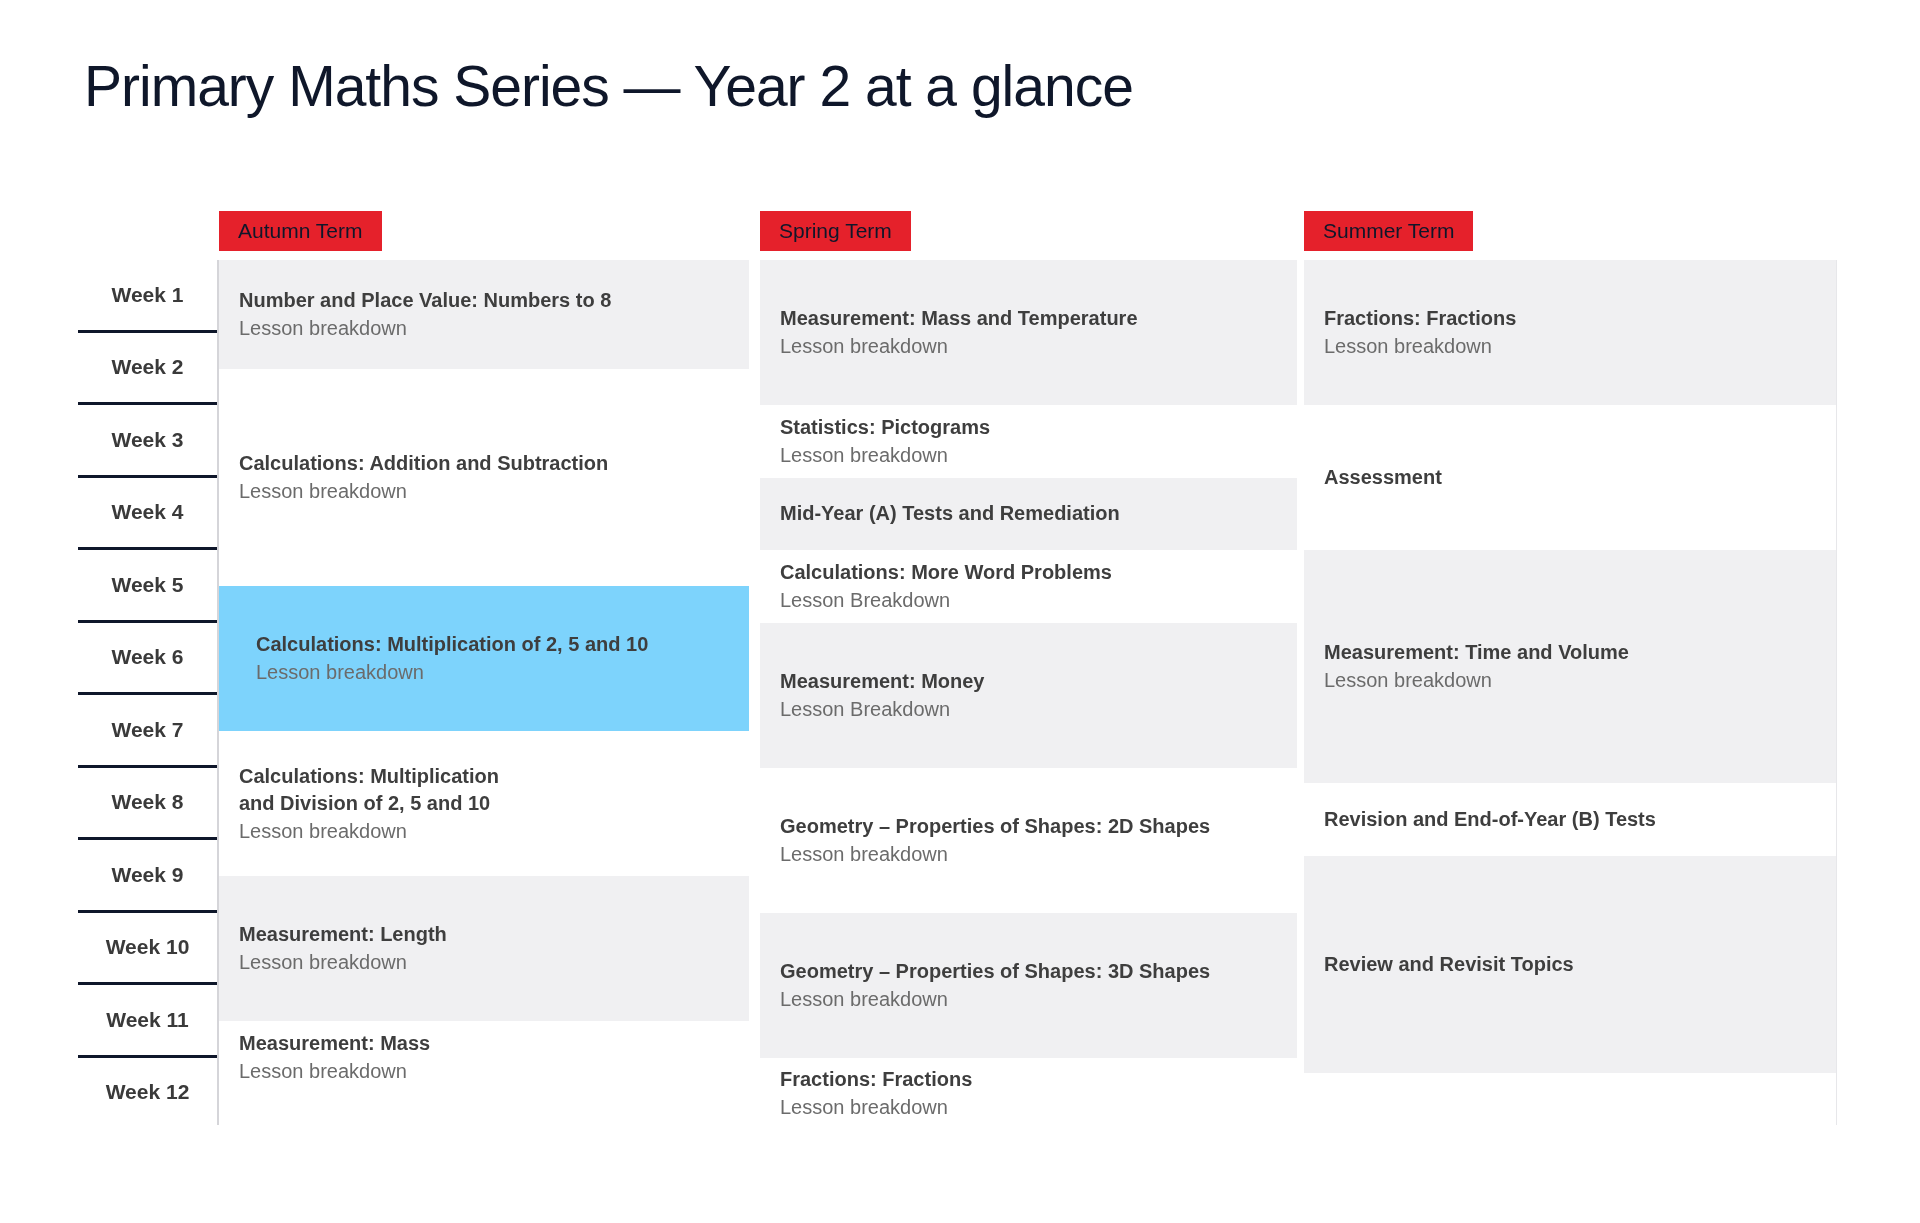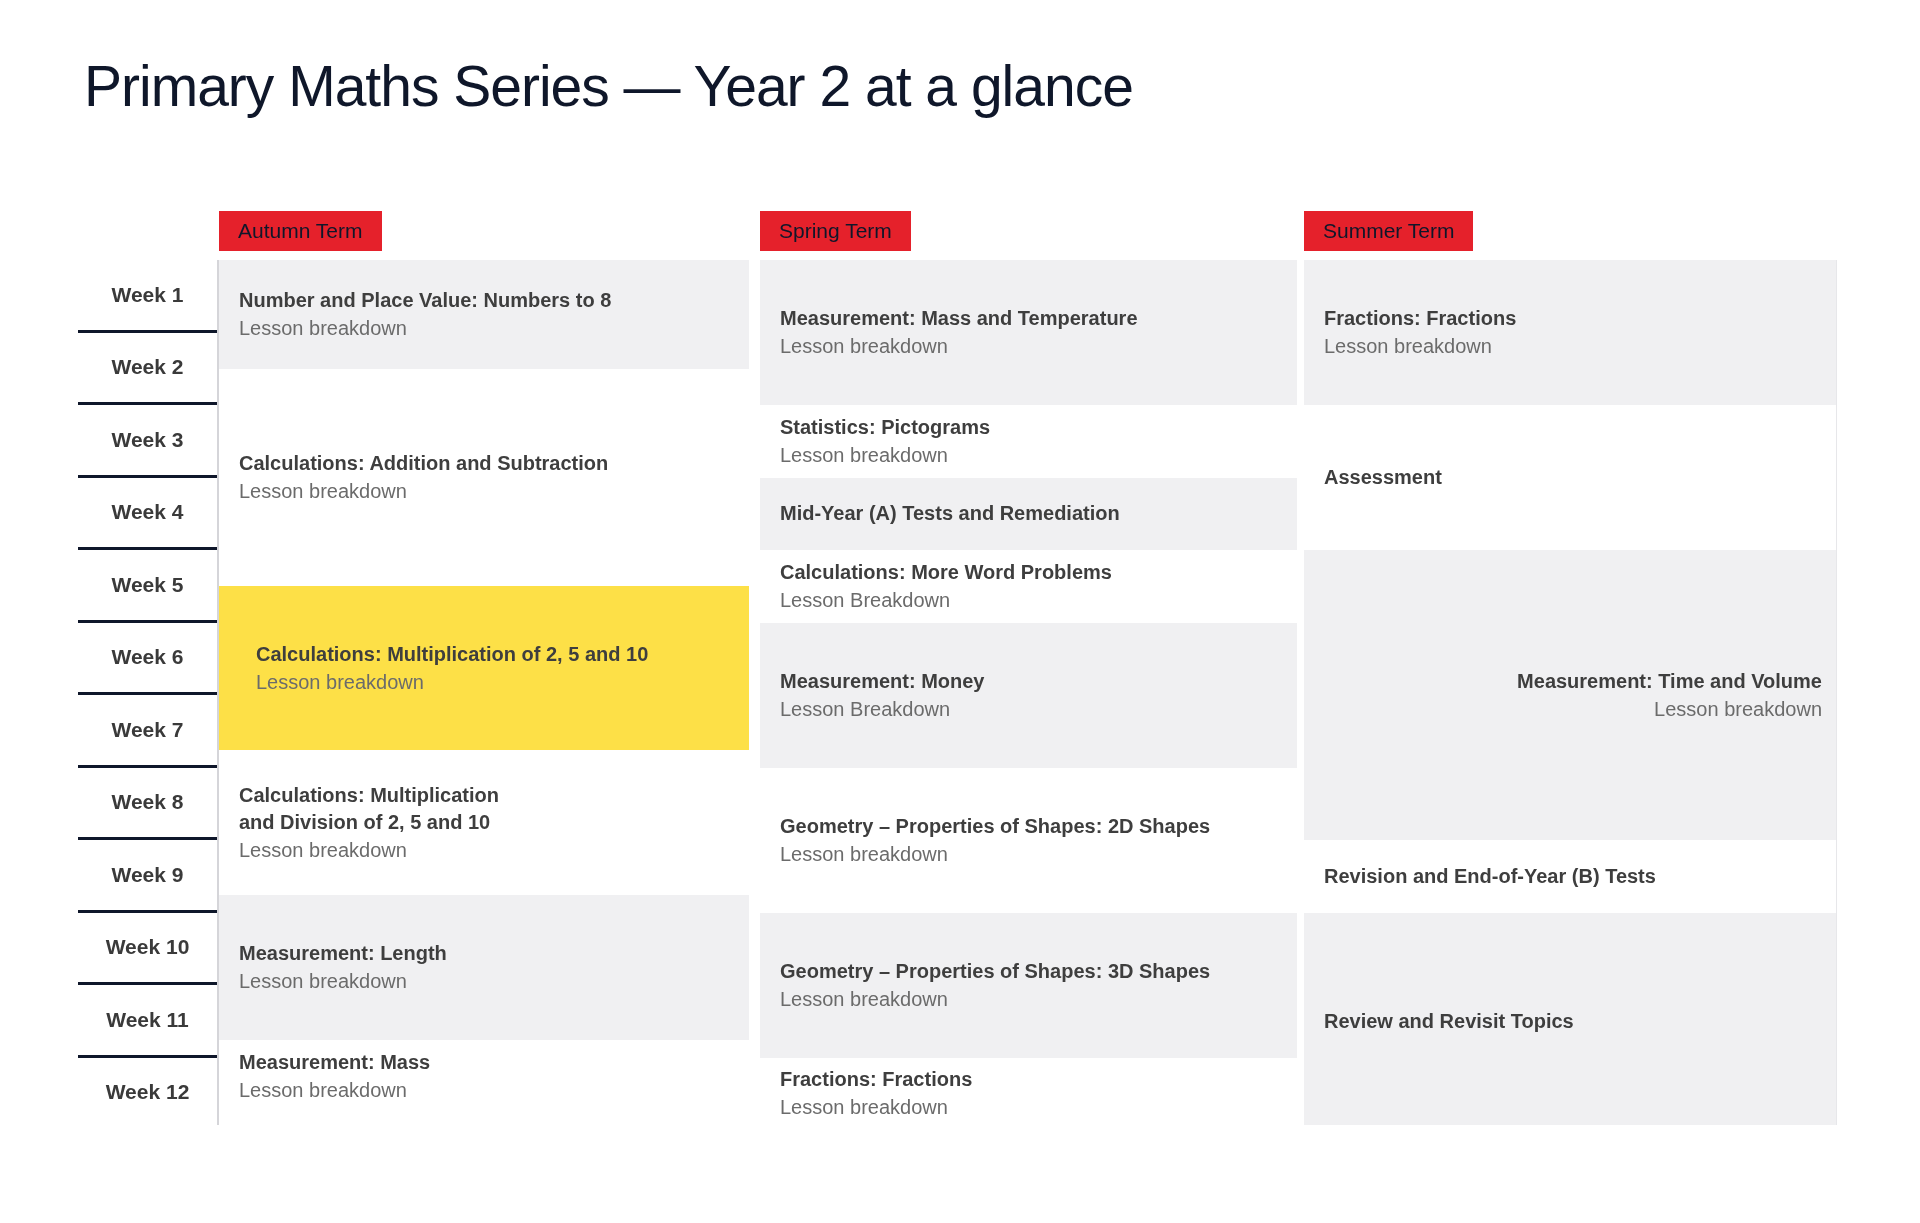--- a/index.html
+++ b/index.html
@@ -108,21 +108,21 @@
     <div class="term-badge" style="background: rgb(229, 33, 43);">Autumn Term</div>
     <div class="term-cells">
           <div class="cell" style="height: 108.75px; background: rgb(240, 240, 242);">
     <div class="cell-title">Number and Place Value: Numbers to 8</div>
     <div class="cell-subtitle">Lesson breakdown</div>
   </div>
           <div class="cell" style="height: 217.5px; background: rgb(255, 255, 255);">
     <div class="cell-title">Calculations: Addition and Subtraction</div>
     <div class="cell-subtitle">Lesson breakdown</div>
   </div>
-          <div class="cell" style="height: 164px; background: #fde047; padding-left: 37px;">
+          <div class="cell" style="height: 145px; background: #7dd3fc; padding-left: 37px;">
     <div class="cell-title">Calculations: Multiplication of 2, 5 and 10</div>
     <div class="cell-subtitle">Lesson breakdown</div>
   </div>
           <div class="cell" style="height: 145px; background: rgb(255, 255, 255);">
     <div class="cell-title">Calculations: Multiplication
 and Division of 2, 5 and 10</div>
     <div class="cell-subtitle">Lesson breakdown</div>
   </div>
           <div class="cell" style="height: 145px; background: rgb(240, 240, 242);">
     <div class="cell-title">Measurement: Length</div>
@@ -175,21 +175,21 @@
     <div class="term-badge" style="background: rgb(229, 33, 43);">Summer Term</div>
     <div class="term-cells edge-right">
           <div class="cell" style="height: 145px; background: rgb(240, 240, 242);">
     <div class="cell-title">Fractions: Fractions</div>
     <div class="cell-subtitle">Lesson breakdown</div>
   </div>
           <div class="cell" style="height: 145px; background: rgb(255, 255, 255);">
     <div class="cell-title">Assessment</div>
 
   </div>
-          <div class="cell" style="height: 290px; background: rgb(240, 240, 242); text-align: right;">
+          <div class="cell" style="height: 233px; background: rgb(240, 240, 242);">
     <div class="cell-title">Measurement: Time and Volume</div>
     <div class="cell-subtitle">Lesson breakdown</div>
   </div>
           <div class="cell" style="height: 72.5px; background: rgb(255, 255, 255);">
     <div class="cell-title">Revision and End-of-Year (B) Tests</div>
 
   </div>
           <div class="cell" style="height: 217.5px; background: rgb(240, 240, 242);">
     <div class="cell-title">Review and Revisit Topics</div>
 

